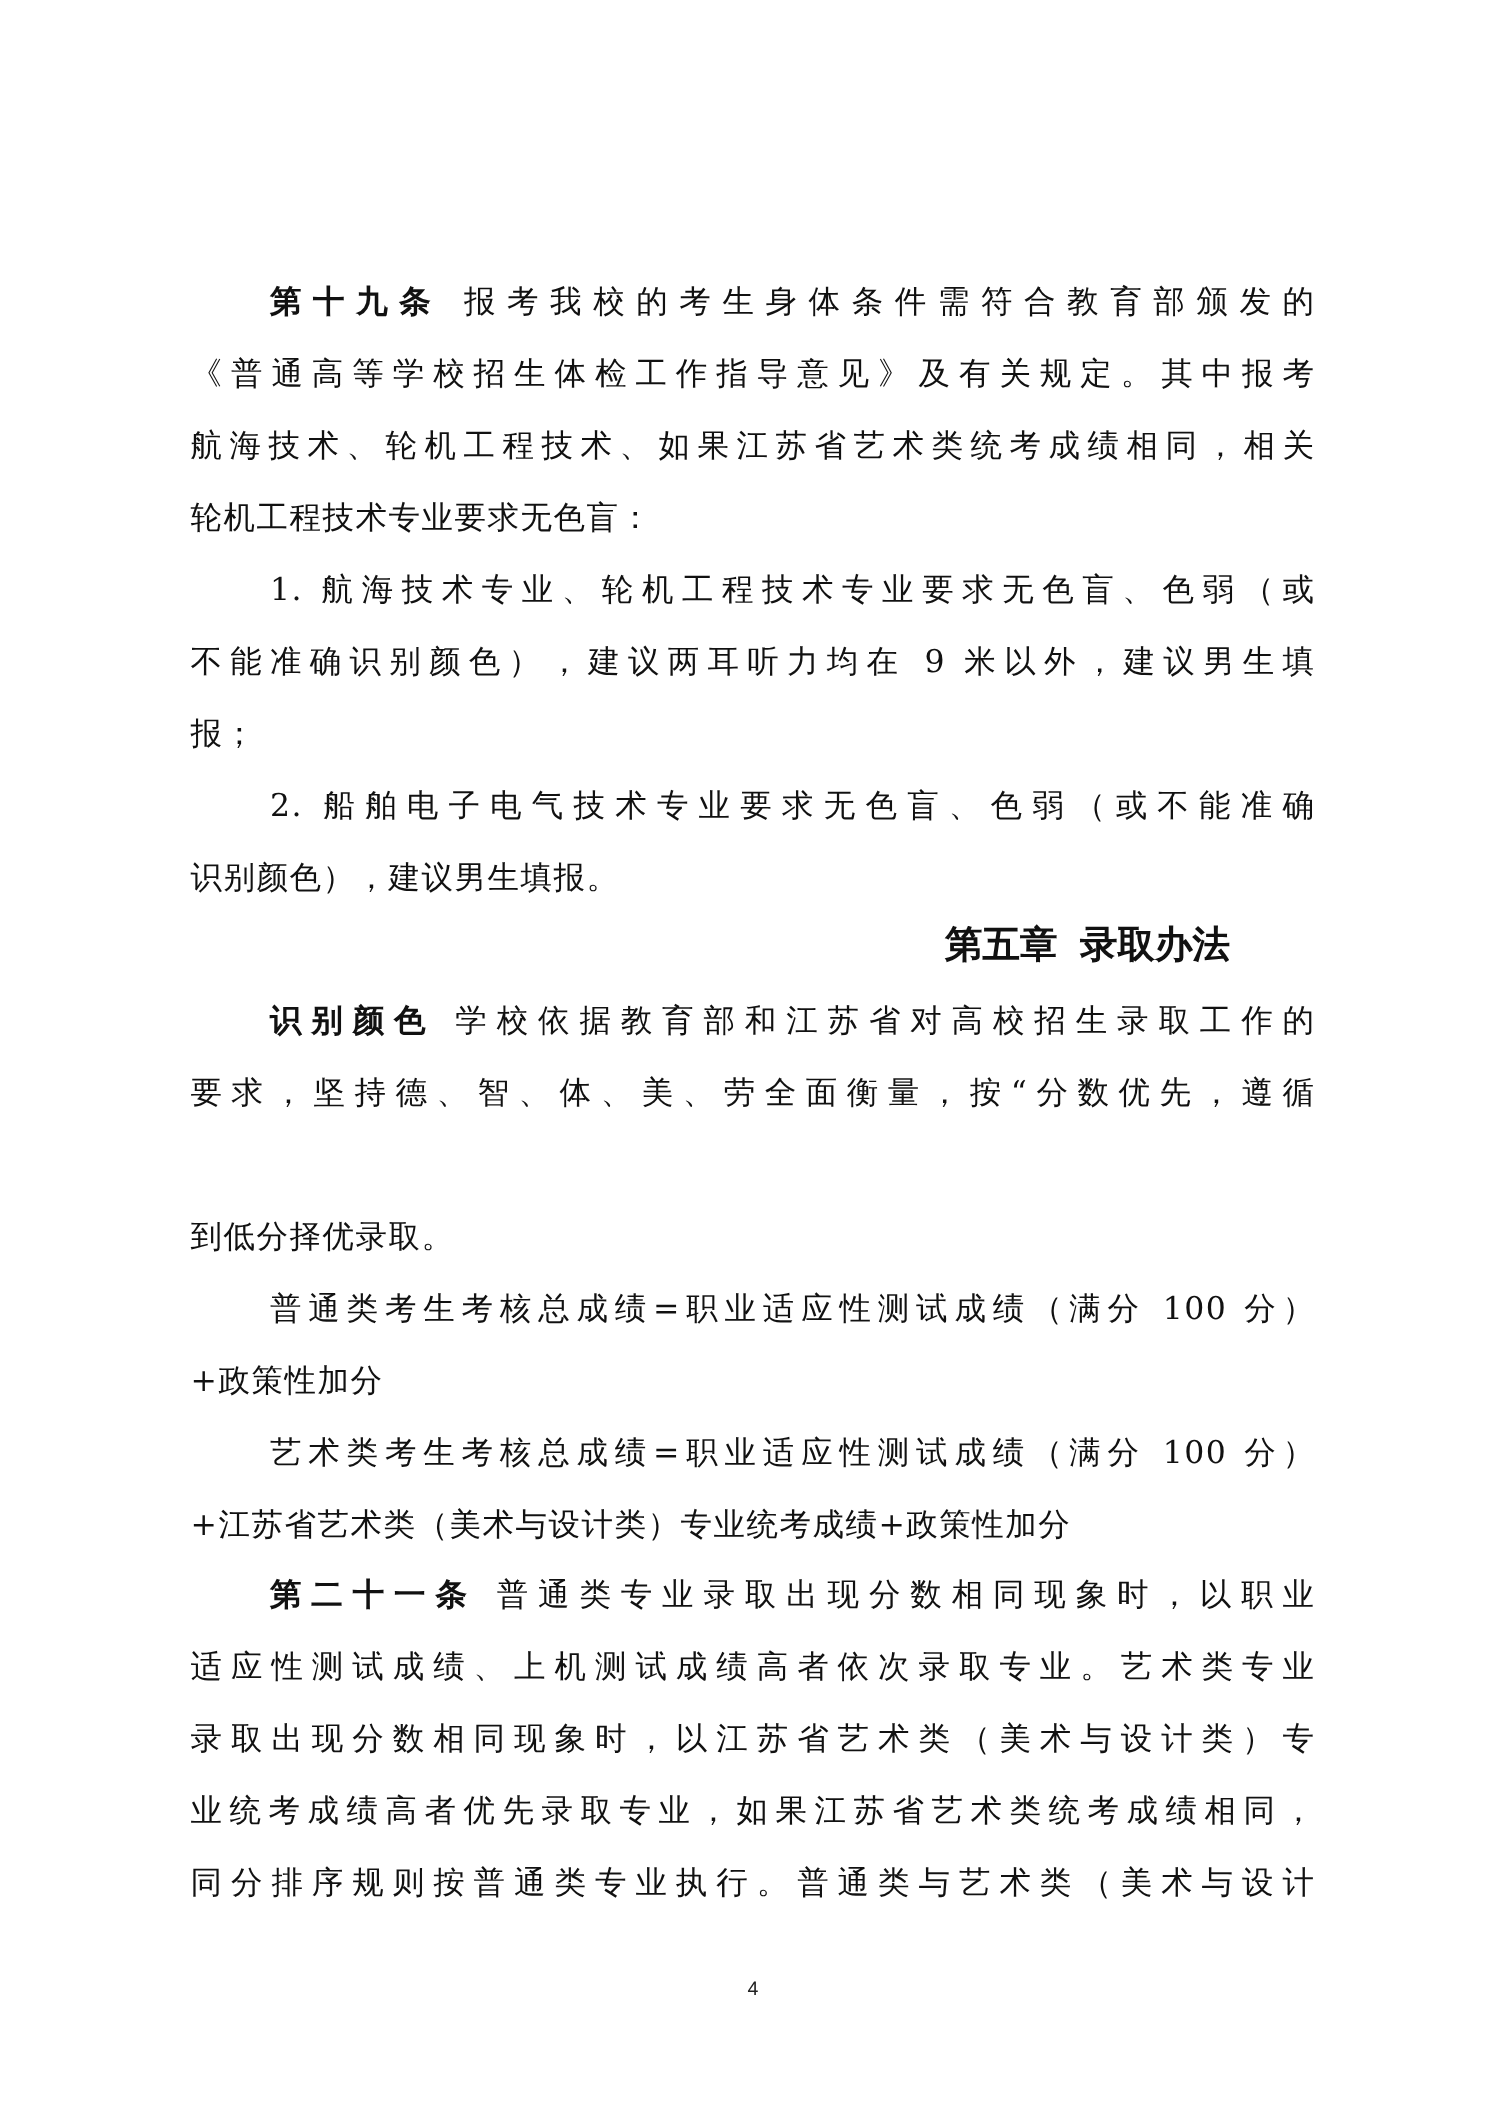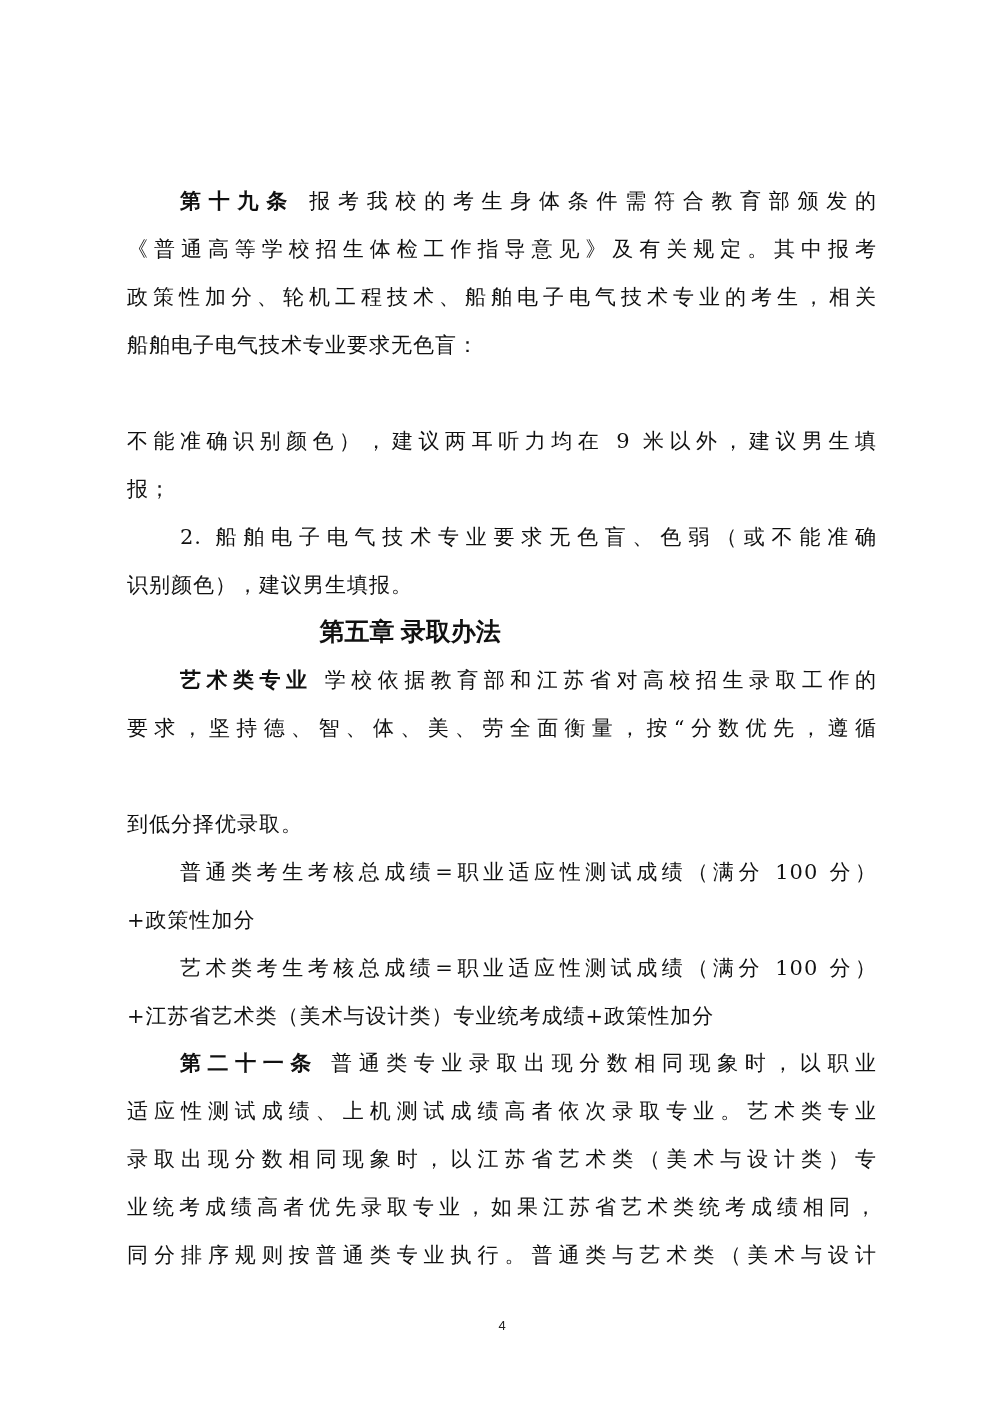--- a/index.html
+++ b/index.html
@@ -3,44 +3,45 @@
 <meta charset="utf-8">
 <style>
   html, body { margin: 0; padding: 0; background: #ffffff; }
   body { width: 1004px; height: 1405px; position: relative; overflow: hidden;
          font-family: "DejaVu Serif", "Liberation Serif", serif; color: #111; }
   .page { position: absolute; left: 0; top: 0; width: 1004px; height: 1405px; }
   .line { position: absolute; left: 127px; width: 750px; font-size: 21px; line-height: 30px;
           white-space: nowrap; text-align: justify; text-align-last: justify; letter-spacing: 1px; }
   .line.last { text-align-last: left; }
   .bold { font-family: "DejaVu Sans", "Liberation Sans", sans-serif; font-weight: bold; letter-spacing: 1px; }
-  .heading { position: absolute; left: 0; width: 820px; text-align: center; font-size: 25px;
-             line-height: 30px; font-family: Liberation Serif, serif; font-weight: bold; }
+  .heading { position: absolute; left: 0; width: 820px; text-align: right; font-size: 25px;
+             line-height: 30px; font-family: Liberation Mono, monospace; font-weight: bold; }
   .pagenum { position: absolute; left: 0; width: 1004px; top: 1318px; text-align: center;
              font-family: "Liberation Sans", sans-serif; font-size: 13px; color: #222; }
 </style>
 </head>
 <body>
 
 <div class="page">
 
   <div class="line" style="top:186px; left:180px; width:697px;"><span class="bold">第十九条</span><span> 报考我校的考生身体条件需符合教育部颁发的</span></div>
   <div class="line" style="top:234px;">《普通高等学校招生体检工作指导意见》及有关规定。其中报考</div>
-  <div class="line" style="top:282px;">政策性加分、轮机工程技术、船舶电子电气技术专业的考生，相关</div>
-  <div class="line last" style="top:330px;">船舶电子电气技术专业要求无色盲：</div>
+  <div class="line" style="top:282px;">航海技术、轮机工程技术、如果江苏省艺术类统考成绩相同，相关</div>
+  <div class="line last" style="top:330px;">轮机工程技术专业要求无色盲：</div>
 
+  <div class="line" style="top:378px; left:180px; width:697px;">1. 航海技术专业、轮机工程技术专业要求无色盲、色弱（或</div>
   <div class="line" style="top:426px;">不能准确识别颜色），建议两耳听力均在 9 米以外，建议男生填</div>
   <div class="line last" style="top:474px;">报；</div>
 
   <div class="line" style="top:522px; left:180px; width:697px;">2. 船舶电子电气技术专业要求无色盲、色弱（或不能准确</div>
   <div class="line last" style="top:570px;">识别颜色），建议男生填报。</div>
 
   <div class="heading" style="top:617px;">第五章  录取办法</div>
 
-  <div class="line" style="top:665px; left:180px; width:697px;"><span class="bold">艺术类专业</span><span> 学校依据教育部和江苏省对高校招生录取工作的</span></div>
+  <div class="line" style="top:665px; left:180px; width:697px;"><span class="bold">识别颜色</span><span> 学校依据教育部和江苏省对高校招生录取工作的</span></div>
   <div class="line" style="top:713px;">要求，坚持德、智、体、美、劳全面衡量，按“分数优先，遵循</div>
   <div class="line last" style="top:809px;">到低分择优录取。</div>
 
   <div class="line" style="top:857px; left:180px; width:697px;">普通类考生考核总成绩=职业适应性测试成绩（满分 100 分）</div>
   <div class="line last" style="top:905px;">+政策性加分</div>
 
   <div class="line" style="top:953px; left:180px; width:697px;">艺术类考生考核总成绩=职业适应性测试成绩（满分 100 分）</div>
   <div class="line last" style="top:1001px;">+江苏省艺术类（美术与设计类）专业统考成绩+政策性加分</div>
 
   <div class="line" style="top:1048px; left:180px; width:697px;"><span class="bold">第二十一条</span><span> 普通类专业录取出现分数相同现象时，以职业</span></div>

